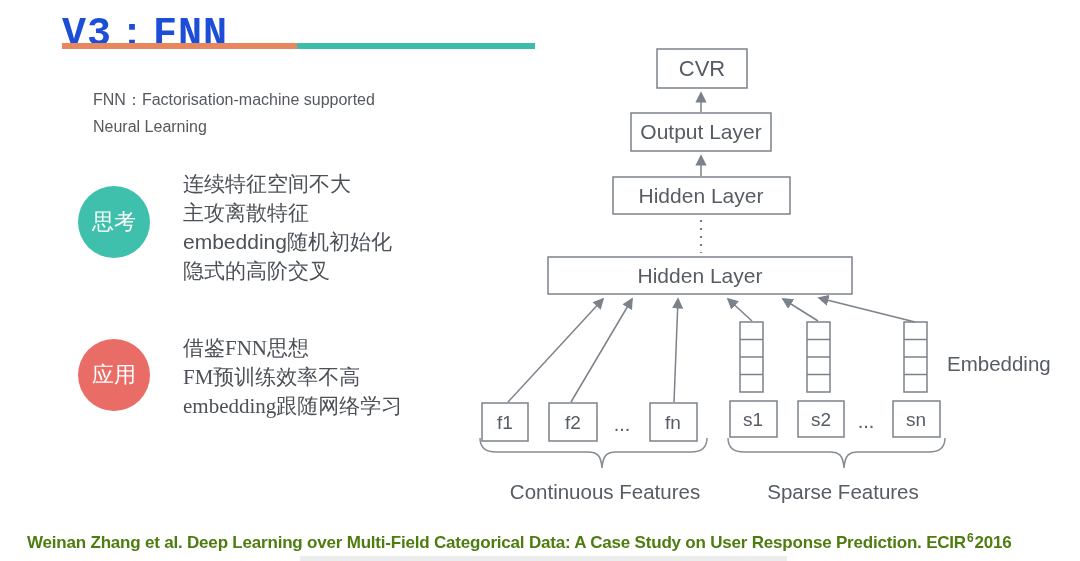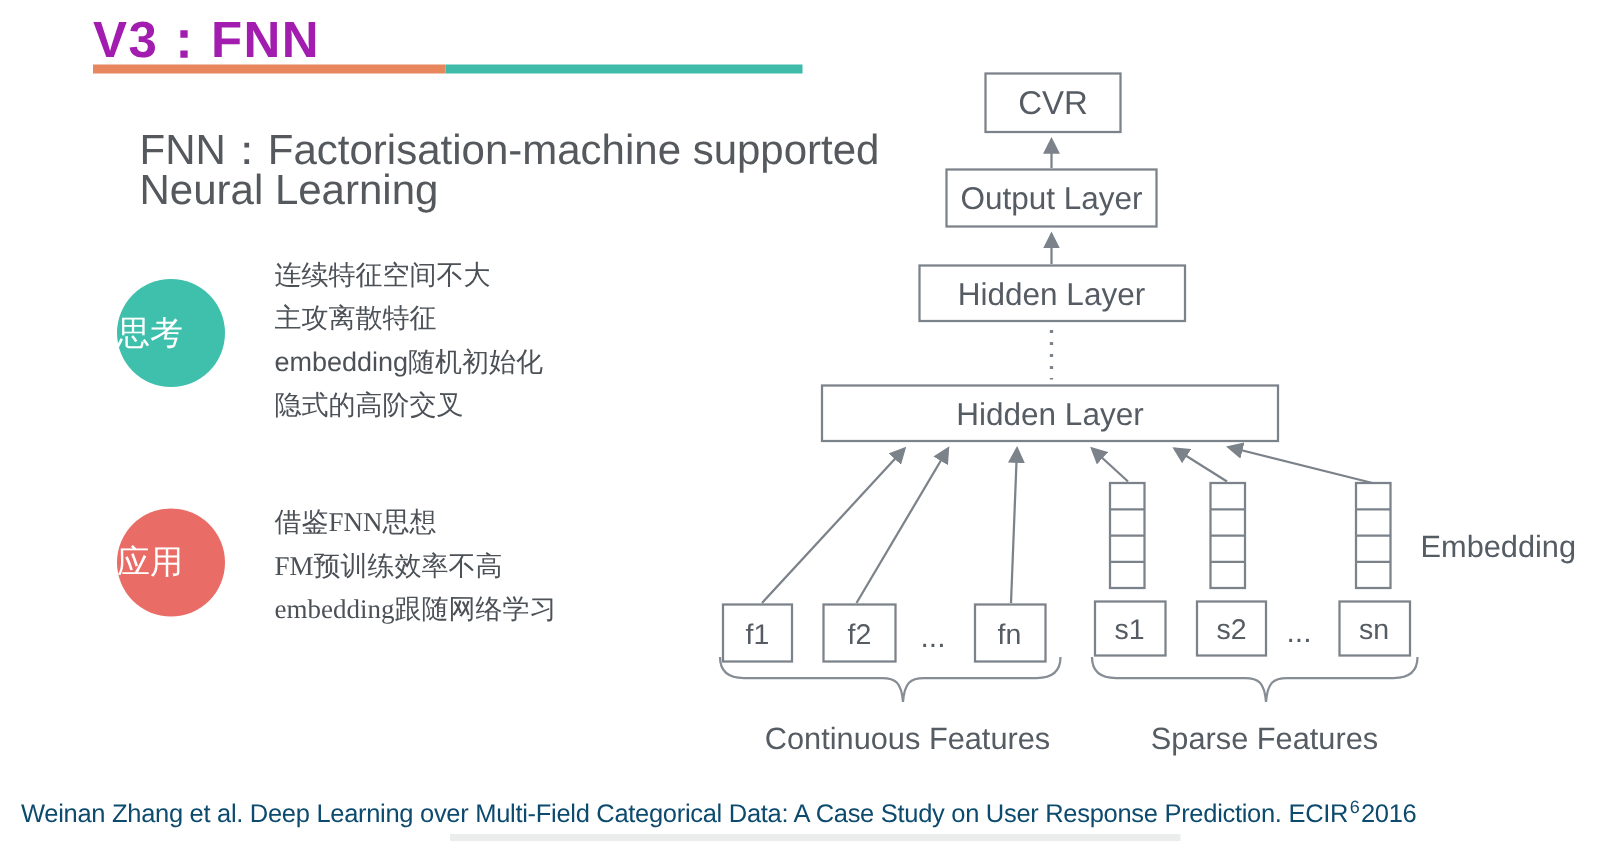--- a/index.html
+++ b/index.html
@@ -4,45 +4,45 @@
 <style>
   html,body { margin:0; padding:0; background:#ffffff; }
   .slide {
     position:relative; width:1080px; height:561px; overflow:hidden;
     background:#ffffff;
     font-family:"Liberation Sans","DejaVu Sans",sans-serif;
   }
   .abs { position:absolute; }
 
   .title {
-    left:62px; top:4px; font-size:34px; font-weight:bold;
-    color:#a21caf; letter-spacing:1px;
+    left:62px; top:4px; font-size:40px; font-weight:bold;
+    color:#1d4ed8; letter-spacing:1px;font-family:Liberation Mono, monospace;
   }
   .rule-orange { left:62px; top:43px; width:235px; height:6px; background:#E8865E; }
   .rule-teal   { left:297px; top:43px; width:238px; height:6px; background:#3FBCA9; }
 
-  .subtitle { left:93px; top:86px; font-size:28px; line-height:27px; color:#55595E; }
+  .subtitle { left:93px; top:86px; font-size:16px; line-height:27px; color:#55595E; }
 
   .badge {
     width:72px; height:72px; border-radius:50%;
-    display:flex; align-items:center; justify-content:flex-start;
+    display:flex; align-items:center; justify-content:center;
     color:#ffffff; font-size:22px;
   }
   .badge-think { left:78px; top:186px; background:#3EC0AC; }
   .badge-apply { left:78px; top:339px; background:#EA6C66; }
 
-  .points { font-size:18px; line-height:29px; color:#4C5157; }
+  .points { font-size:21px; line-height:29px; color:#4C5157; }
   .points-think { left:183px; top:169px; }
   .points-apply { left:183px; top:334px;font-family:Liberation Serif, serif; }
 
   .diagram { left:0; top:0; width:1080px; height:561px; }
 
   .footer {
-    left:14px; top:531px; width:1045px; font-size:17px;
-    letter-spacing:-0.2px; color:#0c4a6e; white-space:nowrap;
+    left:27px; top:531px; width:1045px; font-size:17px;
+    letter-spacing:-0.2px; color:#4d7c0f; white-space:nowrap;font-weight:bold;
   }
   .footer .pagenum { font-size:12px; vertical-align:6px; margin:0 1px; }
 
   .bottom-bar { left:300px; top:556px; width:487px; height:5px; background:#EBEDED; }
 
   svg text {
     font-family:"Liberation Sans","DejaVu Sans",sans-serif;
     fill:#565C63;
   }
 </style>

